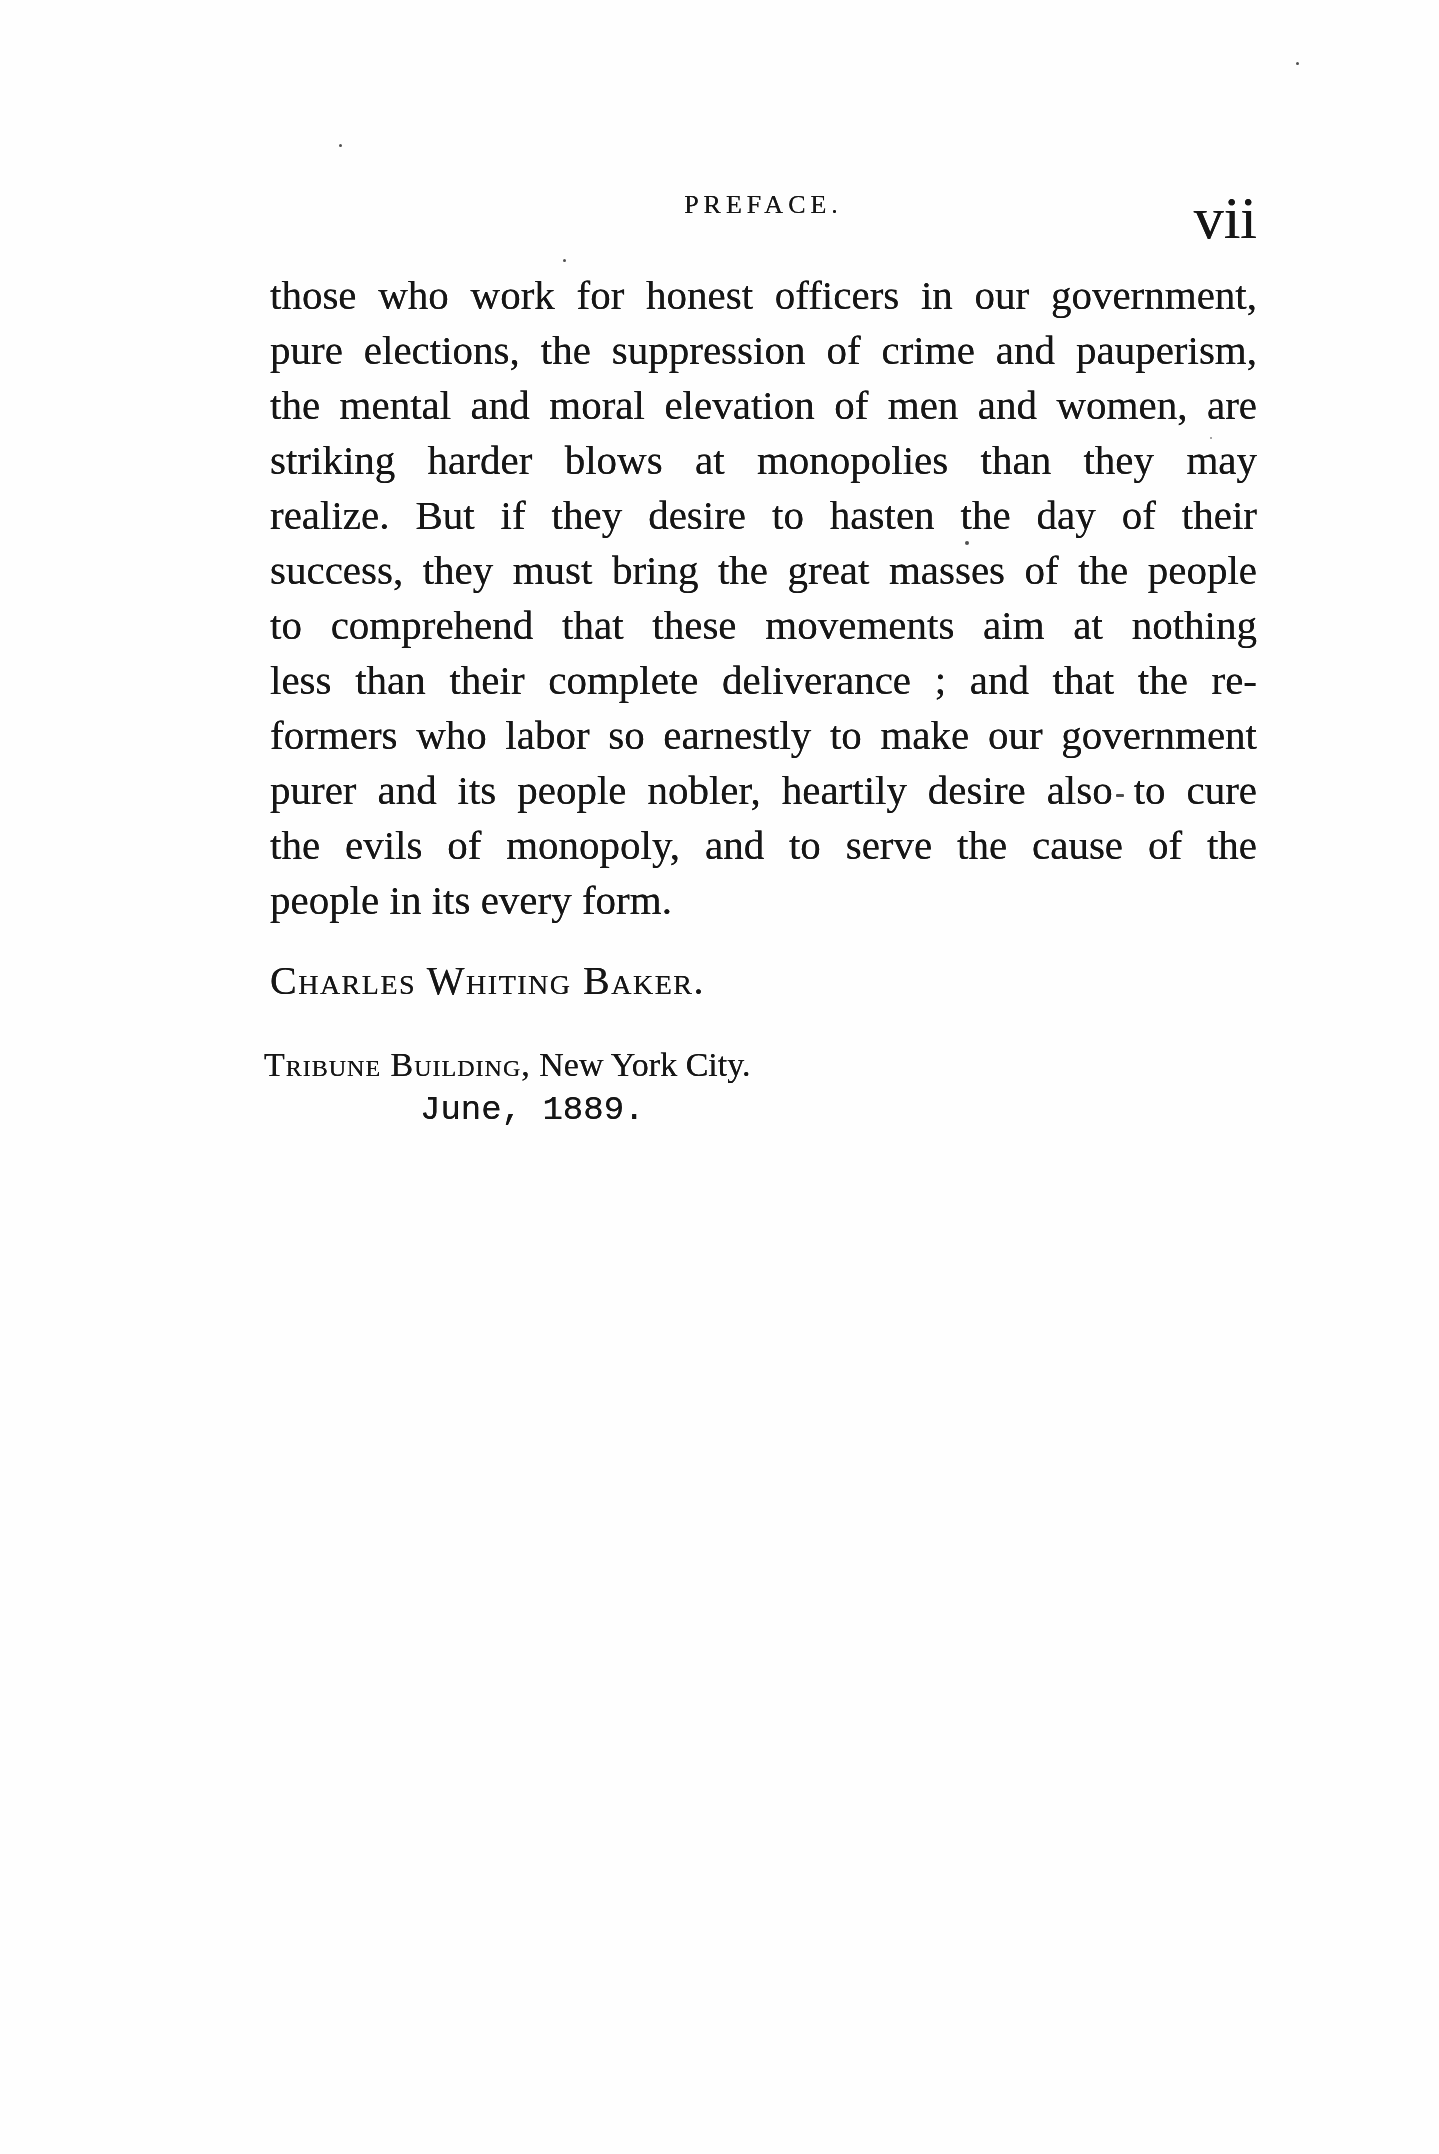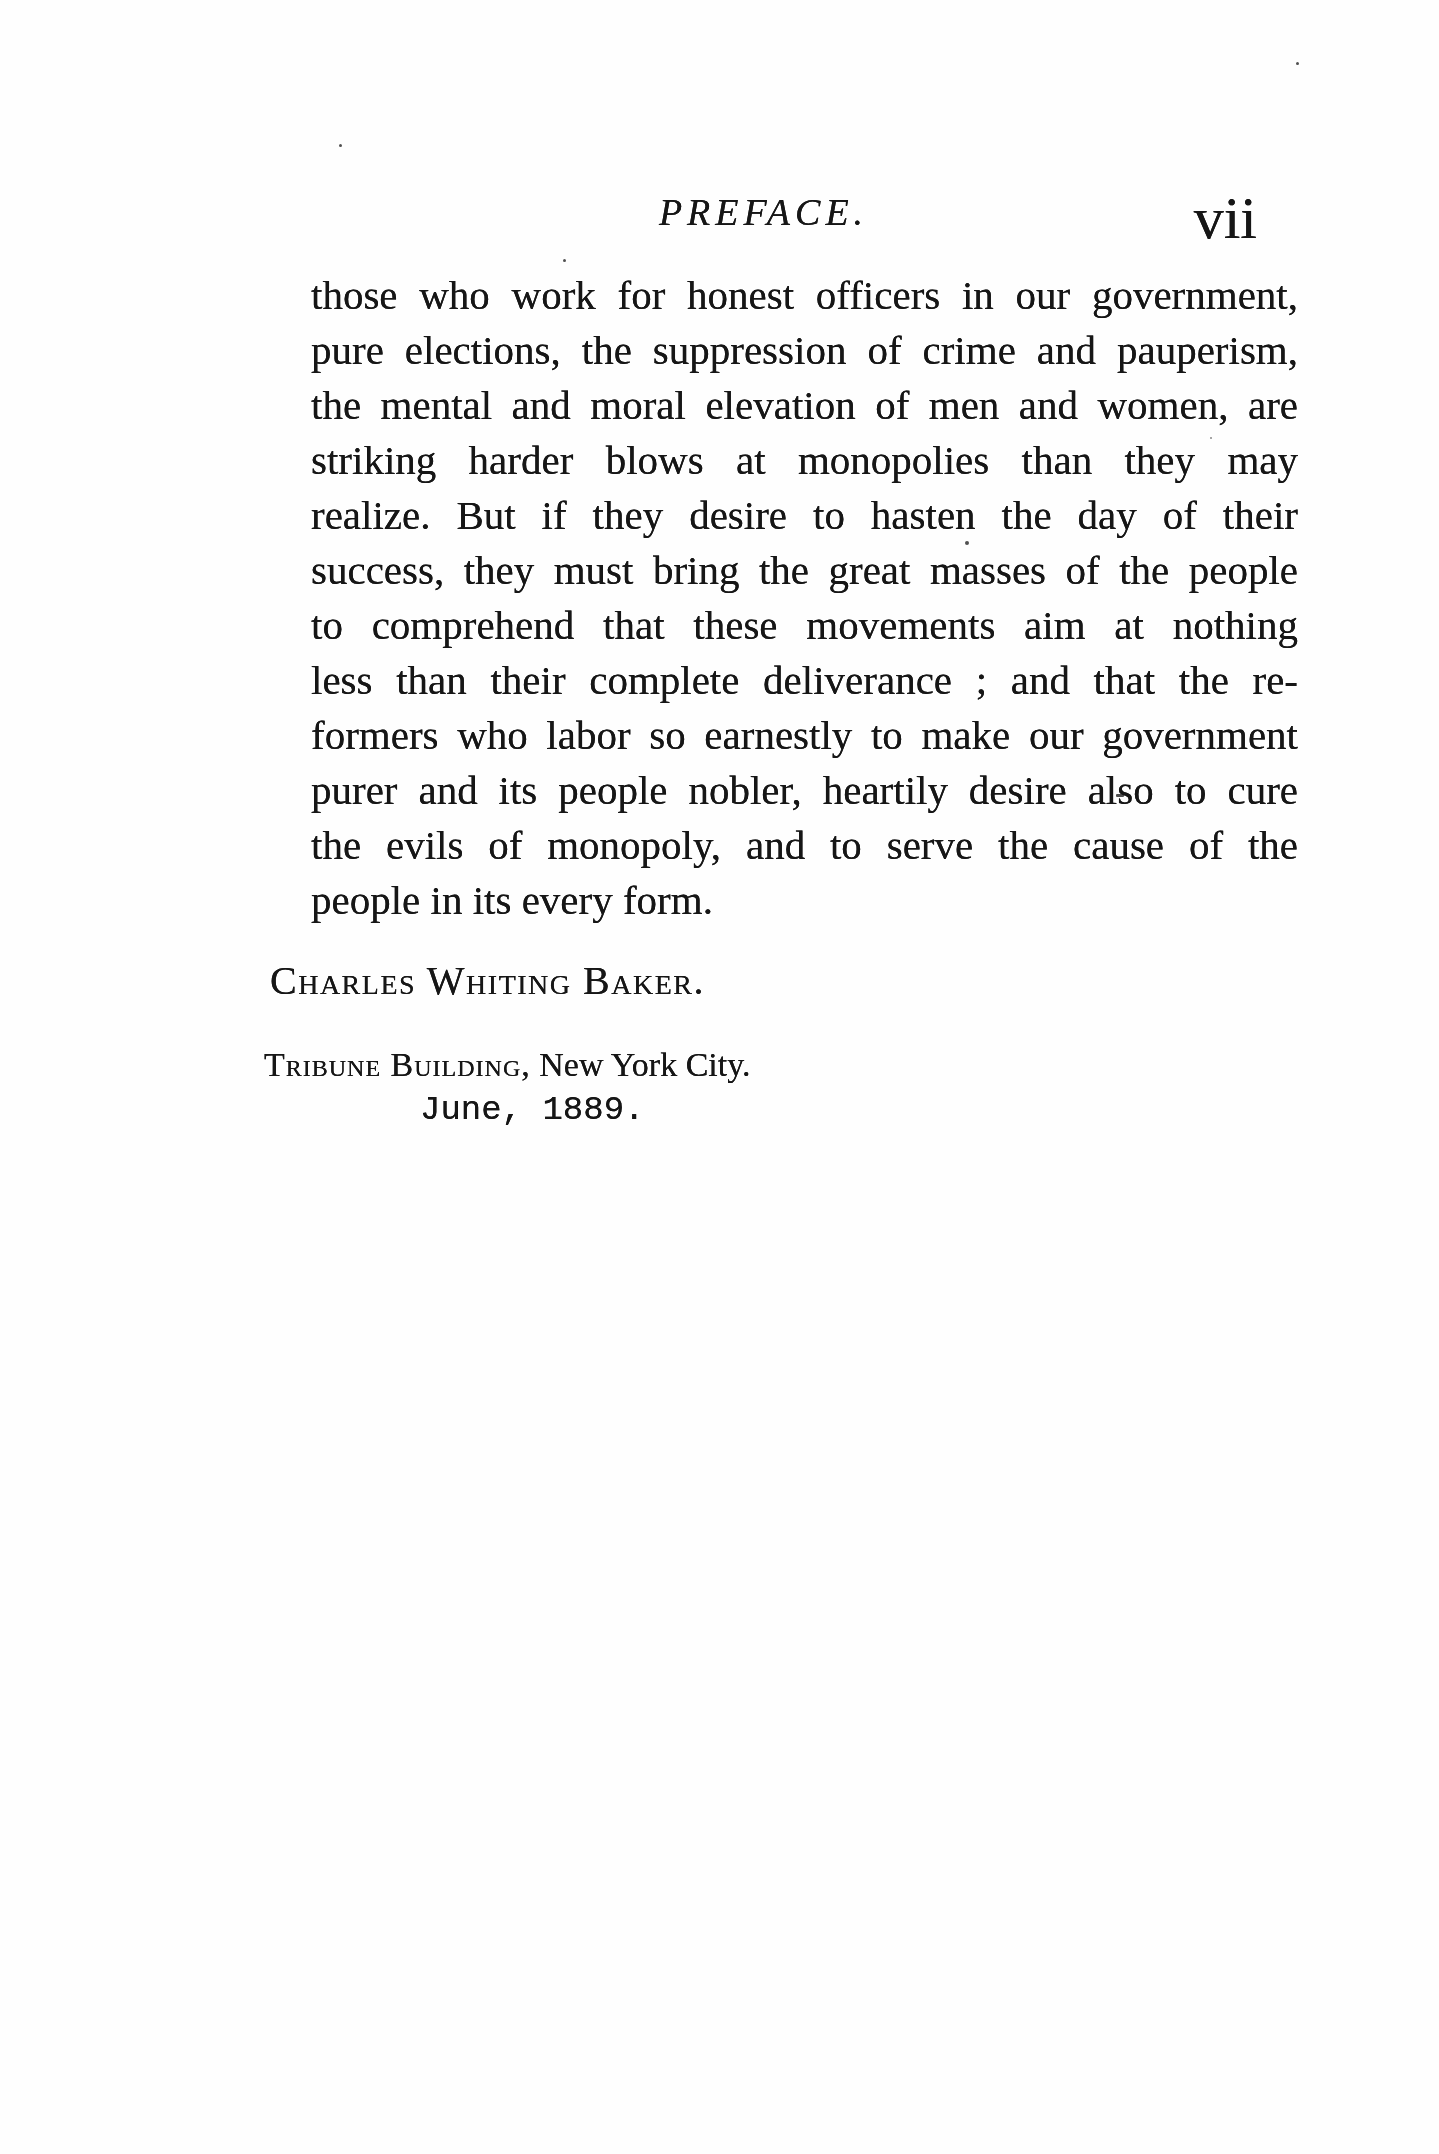--- a/index.html
+++ b/index.html
@@ -11,35 +11,33 @@
     background:var(--paper);
     color:var(--ink);
     font-family:"Liberation Serif","DejaVu Serif",serif;
     overflow:hidden;
   }
   .header {
     position:absolute; top:190px; left:270px; width:987px; height:60px;
   }
   .title {
     text-align:center;
-    font-style:italic;
-    font-size:38px;
+    font-size:26px;
     letter-spacing:5px;
     text-shadow:0 0 0.5px var(--ink);
   }
   .pagenum {
     position:absolute; right:0; top:-6px;
     font-size:60px;
     text-shadow:0 0 0.5px var(--ink);
   }
   .body-text {
     position:absolute; top:268px; left:270px; width:987px;
     font-size:41px; line-height:55px;
     text-shadow:0 0 0.6px var(--ink);
-    margin-left:41px;
   }
   .line {
     text-align:justify;
     text-align-last:justify;
   }
   .line.last { text-align-last:left; }
   .signature {
     position:absolute; top:957px; left:270px; width:913px;
     font-variant:small-caps;
     font-size:40px; letter-spacing:1.5px;

